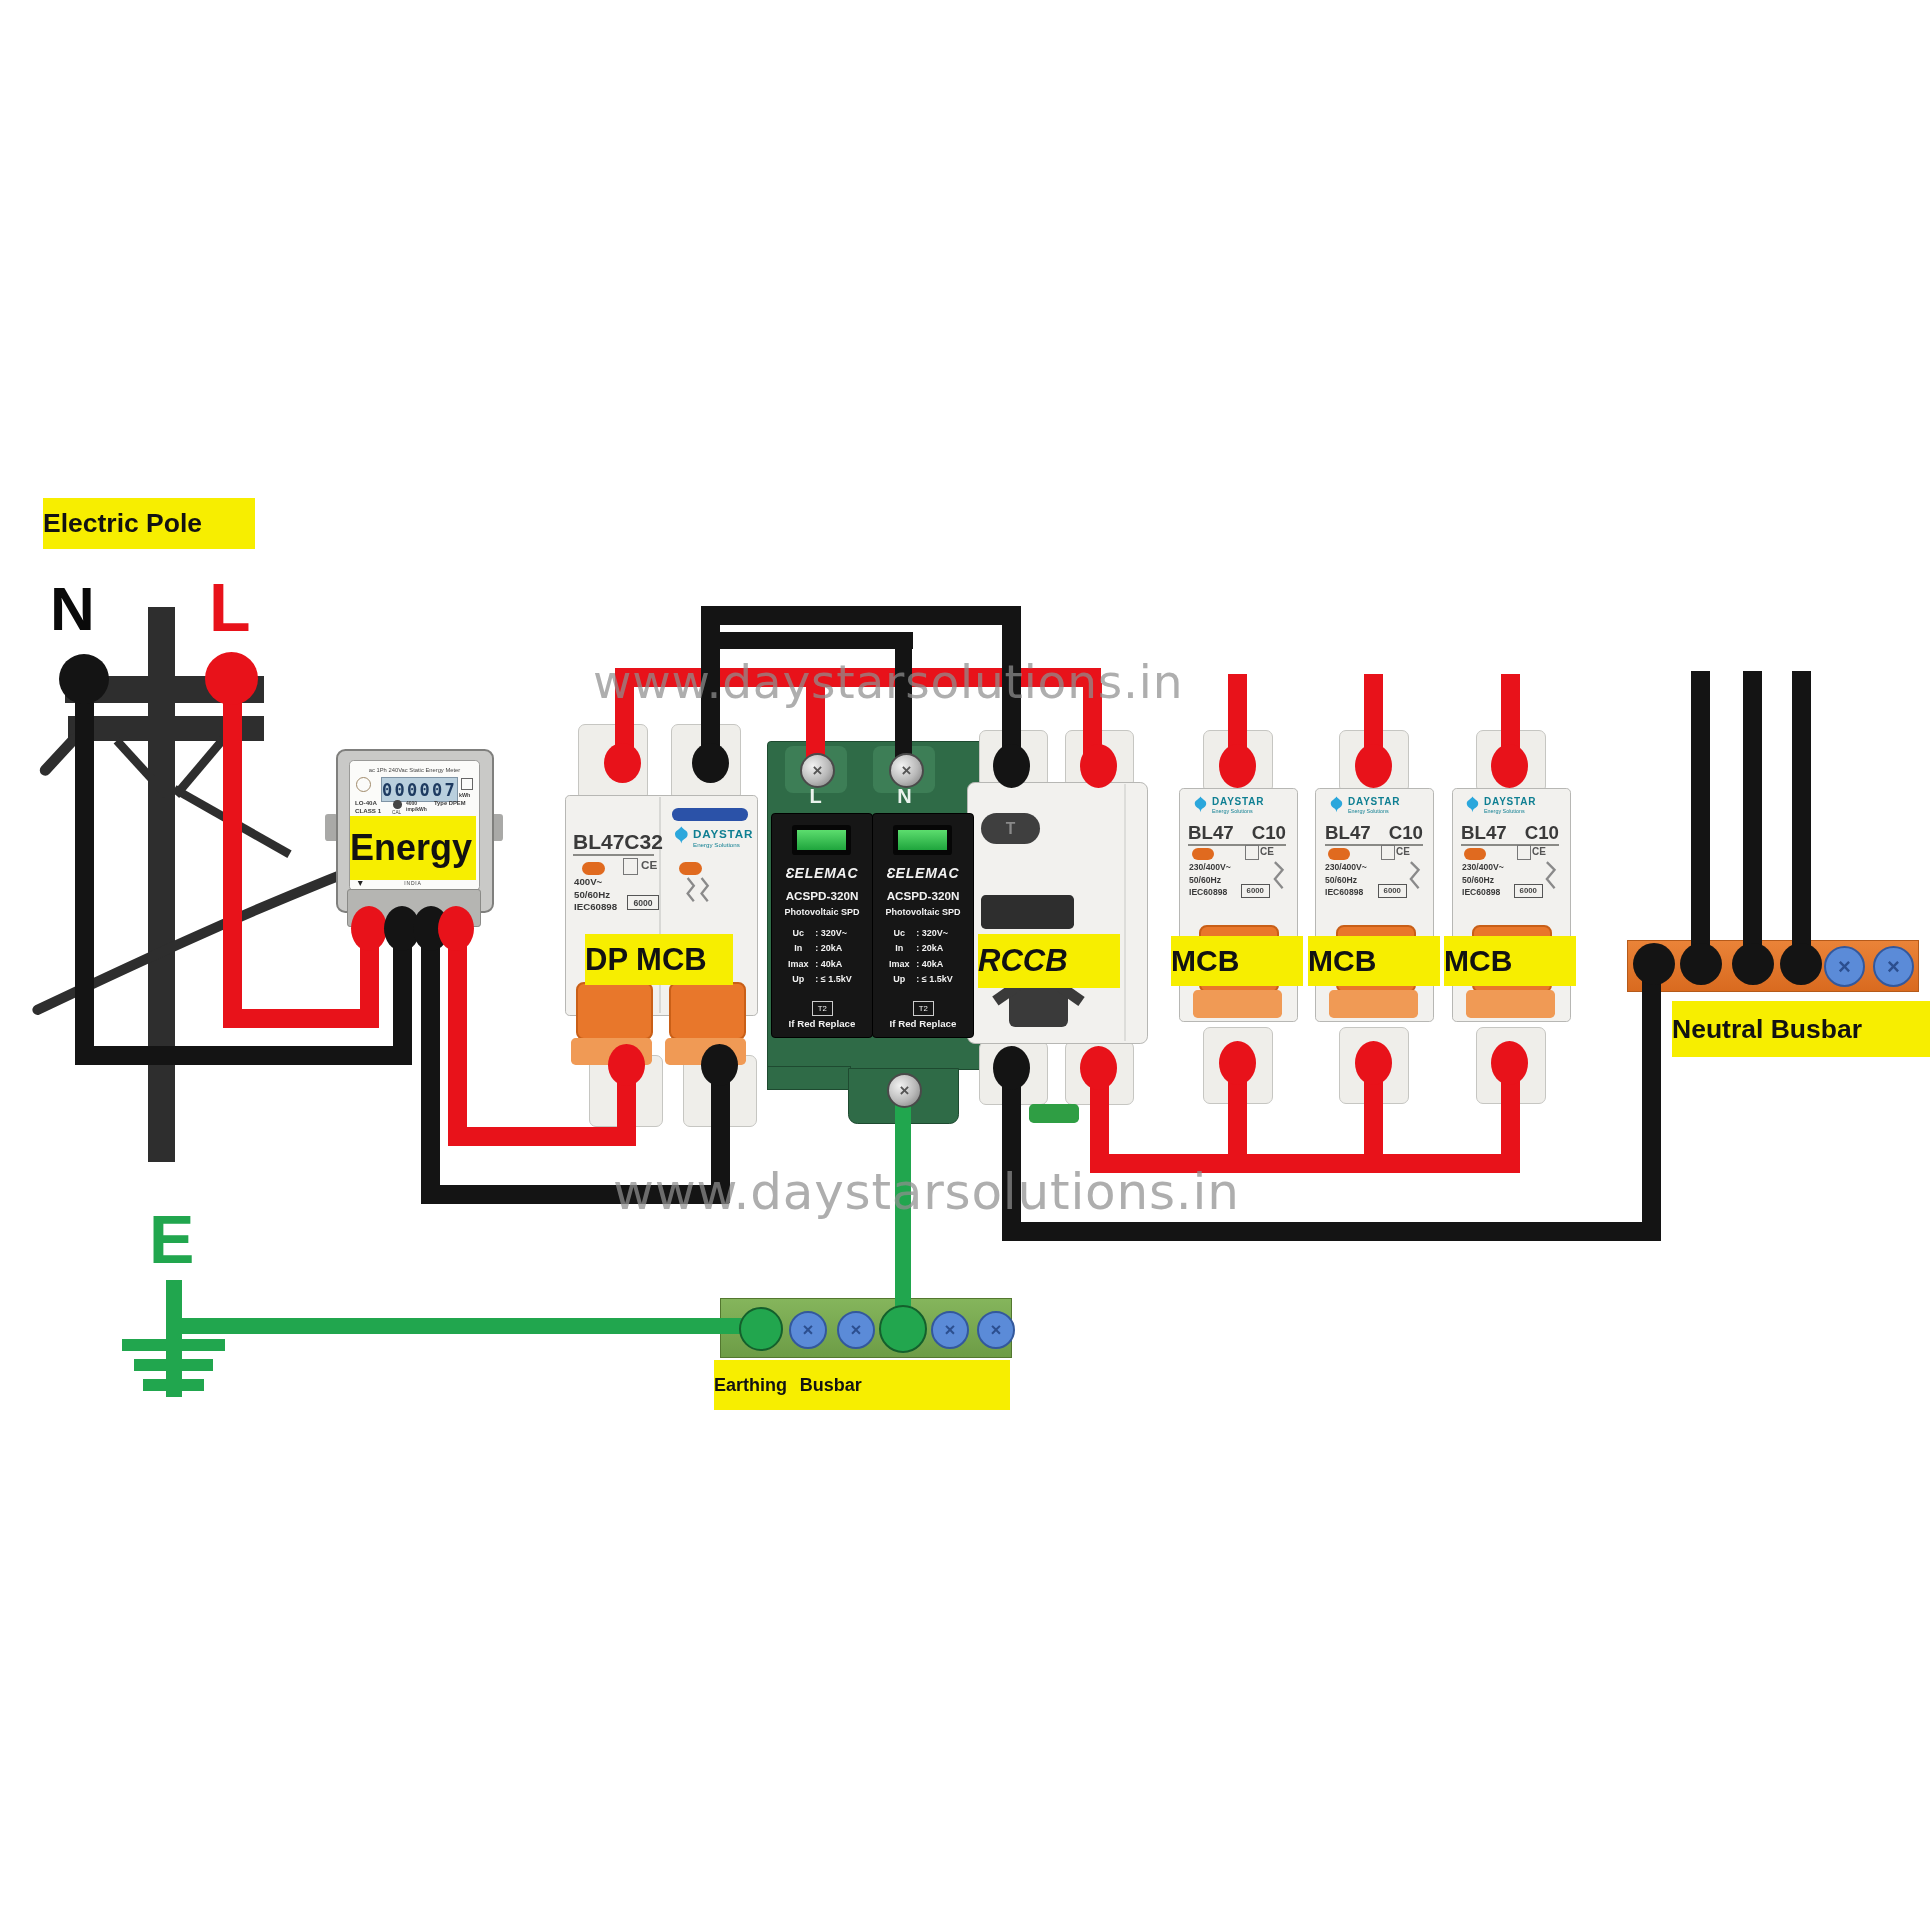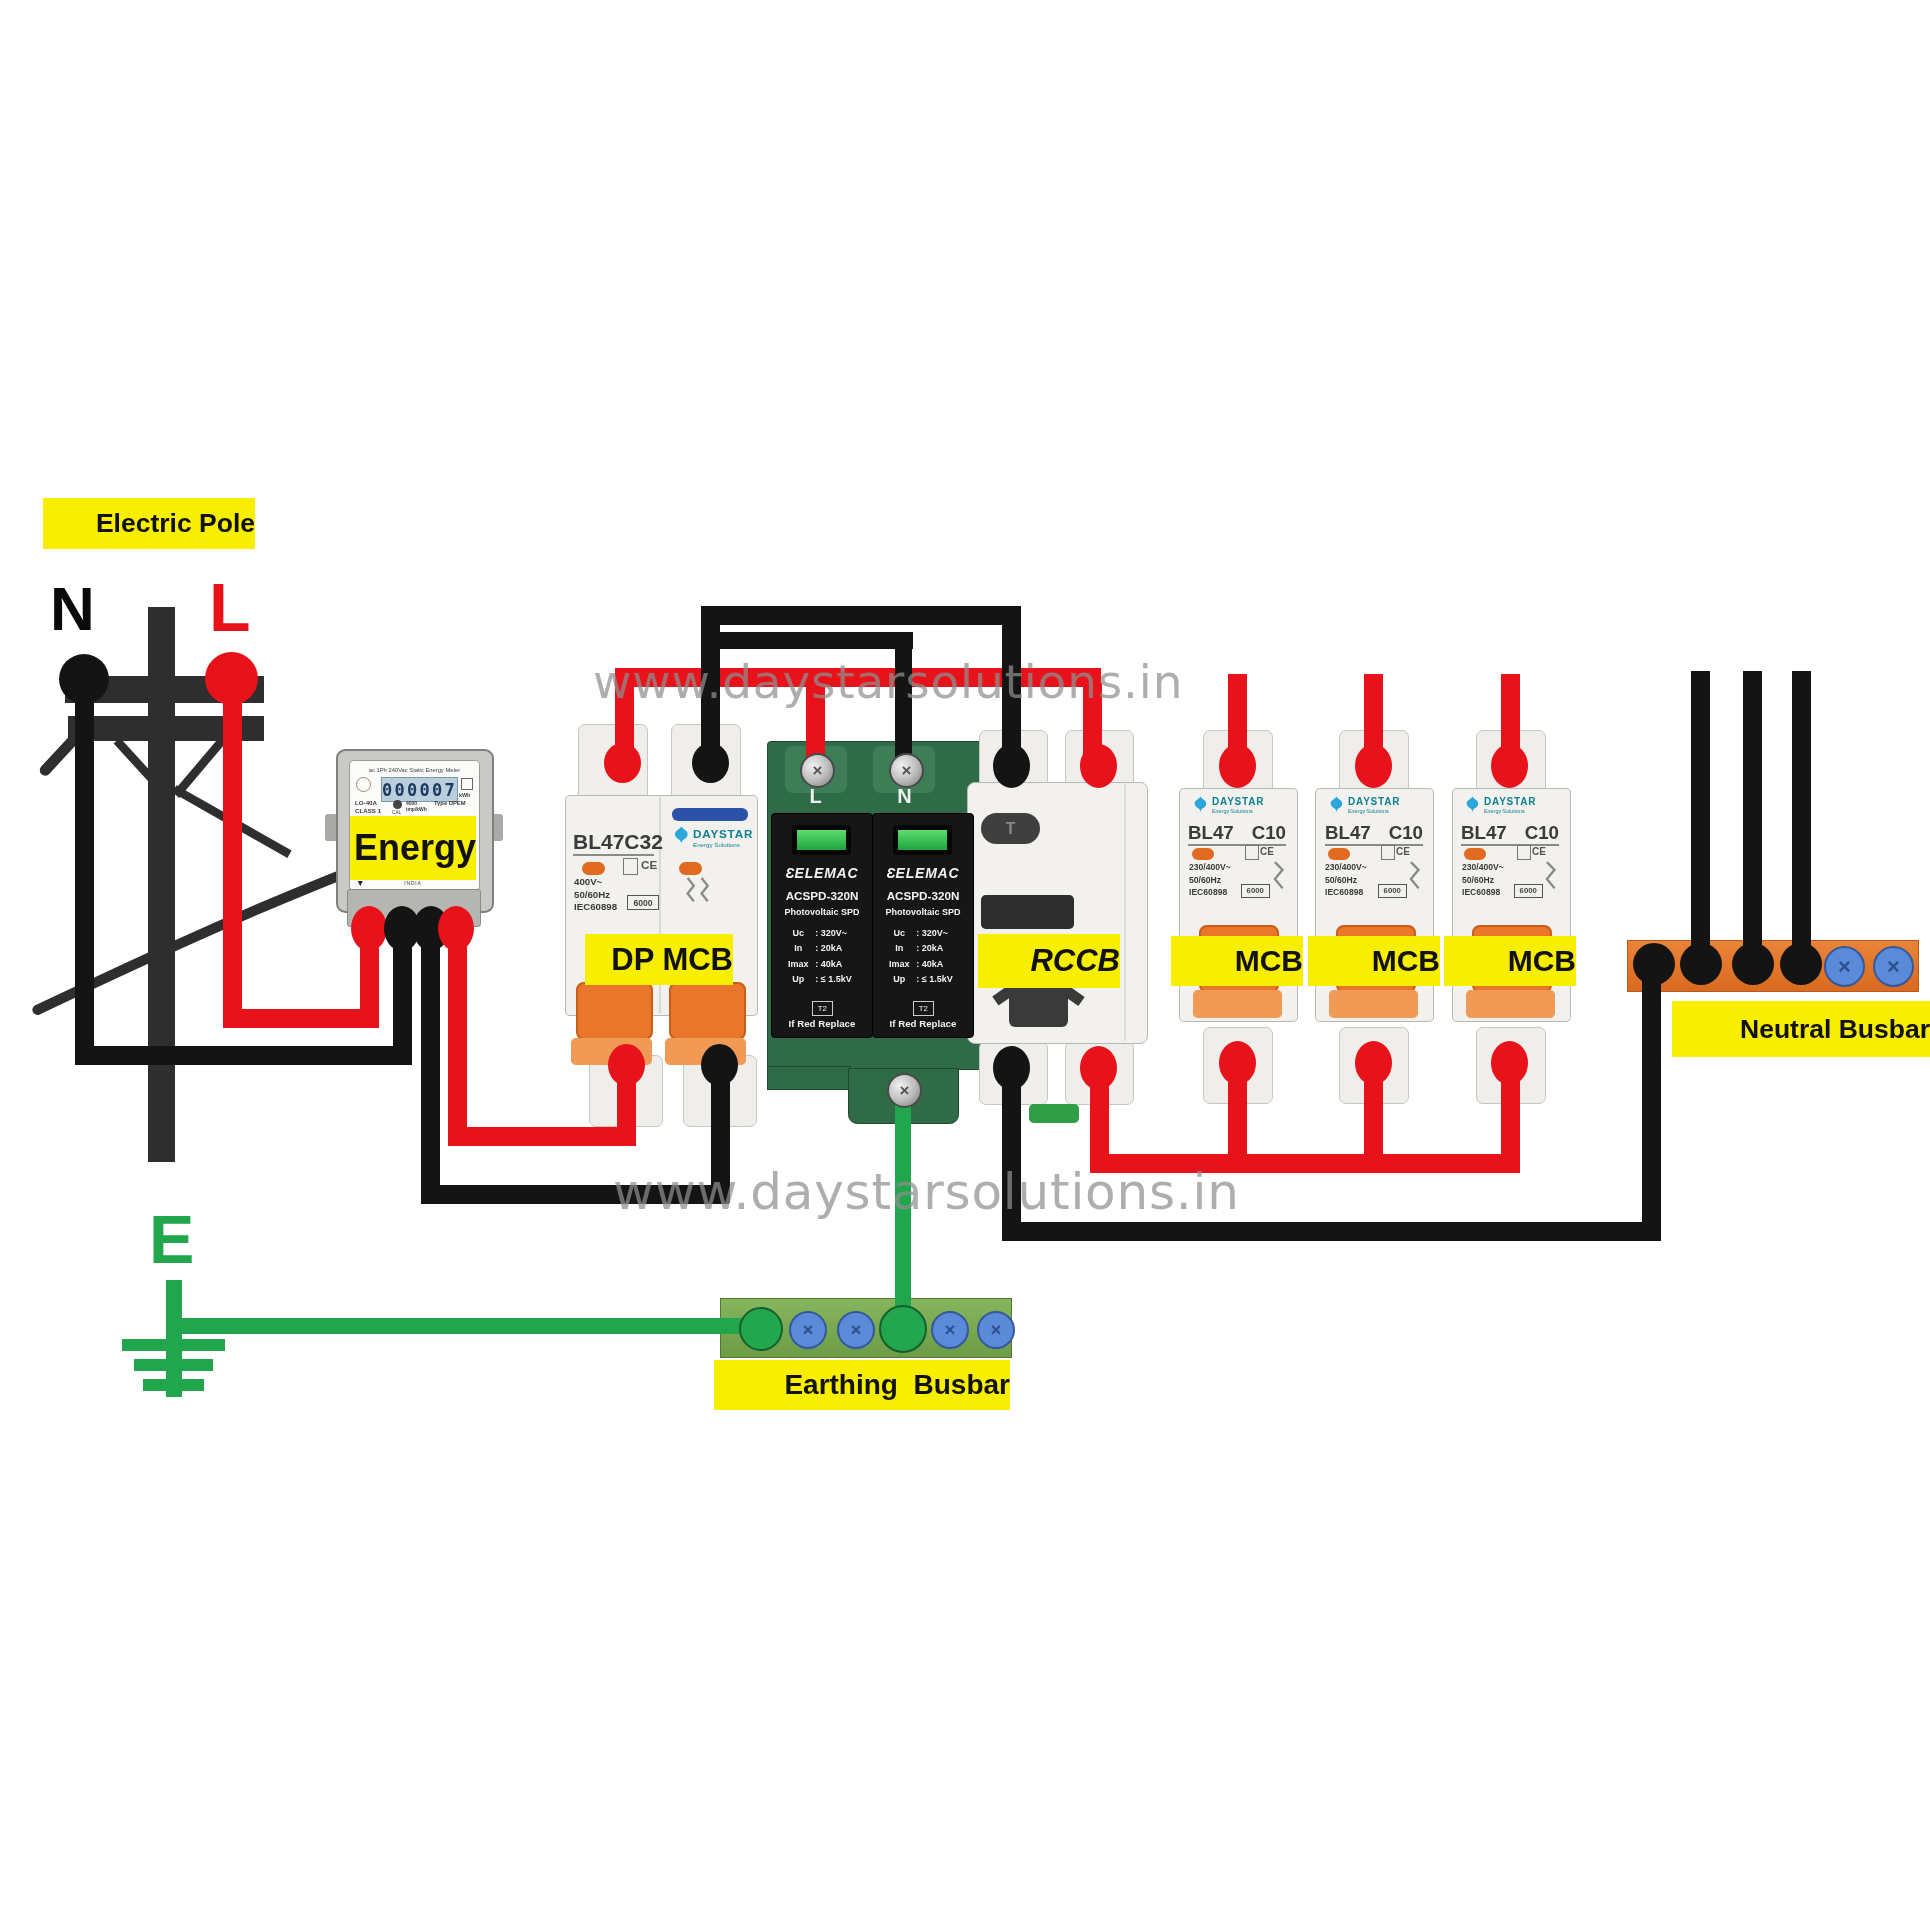--- a/index.html
+++ b/index.html
@@ -18,21 +18,21 @@
   .d-red{background:#e8121a;}
   .d-blk{background:#141414;}
   .d-grn{background:#22a64e;border:2.3px solid #14602c;}
   
   .screw{position:absolute;border-radius:50%;z-index:40;border:2.3px solid #4a4a4a;
          background:radial-gradient(circle at 35% 35%,#f2f2f2,#b9b9b9 55%,#787878);
          display:flex;align-items:center;justify-content:center;color:#555;font-weight:bold;}
   .bluex{position:absolute;border-radius:50%;z-index:40;background:#5b8bd8;border:2.3px solid #33589c;
          display:flex;align-items:center;justify-content:center;color:#2c4f8f;font-weight:bold;}
   
-  .lbl{position:absolute;background:#f7ee00;display:flex;align-items:center;justify-content:flex-end;
+  .lbl{position:absolute;background:#f7ee00;display:flex;align-items:center;justify-content:flex-start;
        font-weight:bold;color:#121212;z-index:50;white-space:nowrap;}
   
   .tab{position:absolute;background:#efeeea;border:1.6px solid #c6c6c2;border-radius:7px;z-index:10;}
   .bodyw{position:absolute;background:#f2f1ee;border:1.6px solid #b7b7b4;border-radius:4.7px;z-index:12;}
   .txt{position:absolute;z-index:14;color:#3a3a3a;}
   .mrow{position:absolute;z-index:14;display:flex;justify-content:space-between;
         font-weight:bold;color:#3a3a3a;border-bottom:2.3px solid #8a8a86;}
   .pill{position:absolute;z-index:14;background:#e06a1f;border-radius:7px;}
   .cert{position:absolute;z-index:14;border:1.6px solid #777;}
   .b6000{position:absolute;z-index:14;border:1.6px solid #555;display:flex;align-items:center;
@@ -424,21 +424,21 @@
   <div class="bluex" style="left:837px;top:1311px;width:34px;height:34px;font-size:18.7px;">
       <span>×</span>
     </div>
   <div class="dot d-grn" style="left:879px;top:1305px;width:44px;height:44px;"></div>
   <div class="bluex" style="left:931px;top:1311px;width:34px;height:34px;font-size:18.7px;">
       <span>×</span>
     </div>
   <div class="bluex" style="left:977px;top:1311px;width:34px;height:34px;font-size:18.7px;">
       <span>×</span>
     </div>
-  <div class="lbl" style="left:714px;top:1360px;width:296px;height:50px;font-size:28px;word-spacing:7.8px;">
+  <div class="lbl" style="left:714px;top:1360px;width:296px;height:50px;font-size:18px;word-spacing:7.8px;">
       <span>Earthing Busbar</span>
     </div>
 
   <div class="dot d-blk" style="left:59px;top:654px;width:50px;height:50px;"></div>
   <div class="dot d-red" style="left:205px;top:652px;width:53px;height:53px;"></div>
 
   <div class="wm" style="left:593px;top:654px;font-size:47px;letter-spacing:0.8px;">www.daystarsolutions.in</div>
   <div class="wm" style="left:613px;top:1163px;font-size:50px;letter-spacing:0.8px;">www.daystarsolutions.in</div>
 
 </div>

